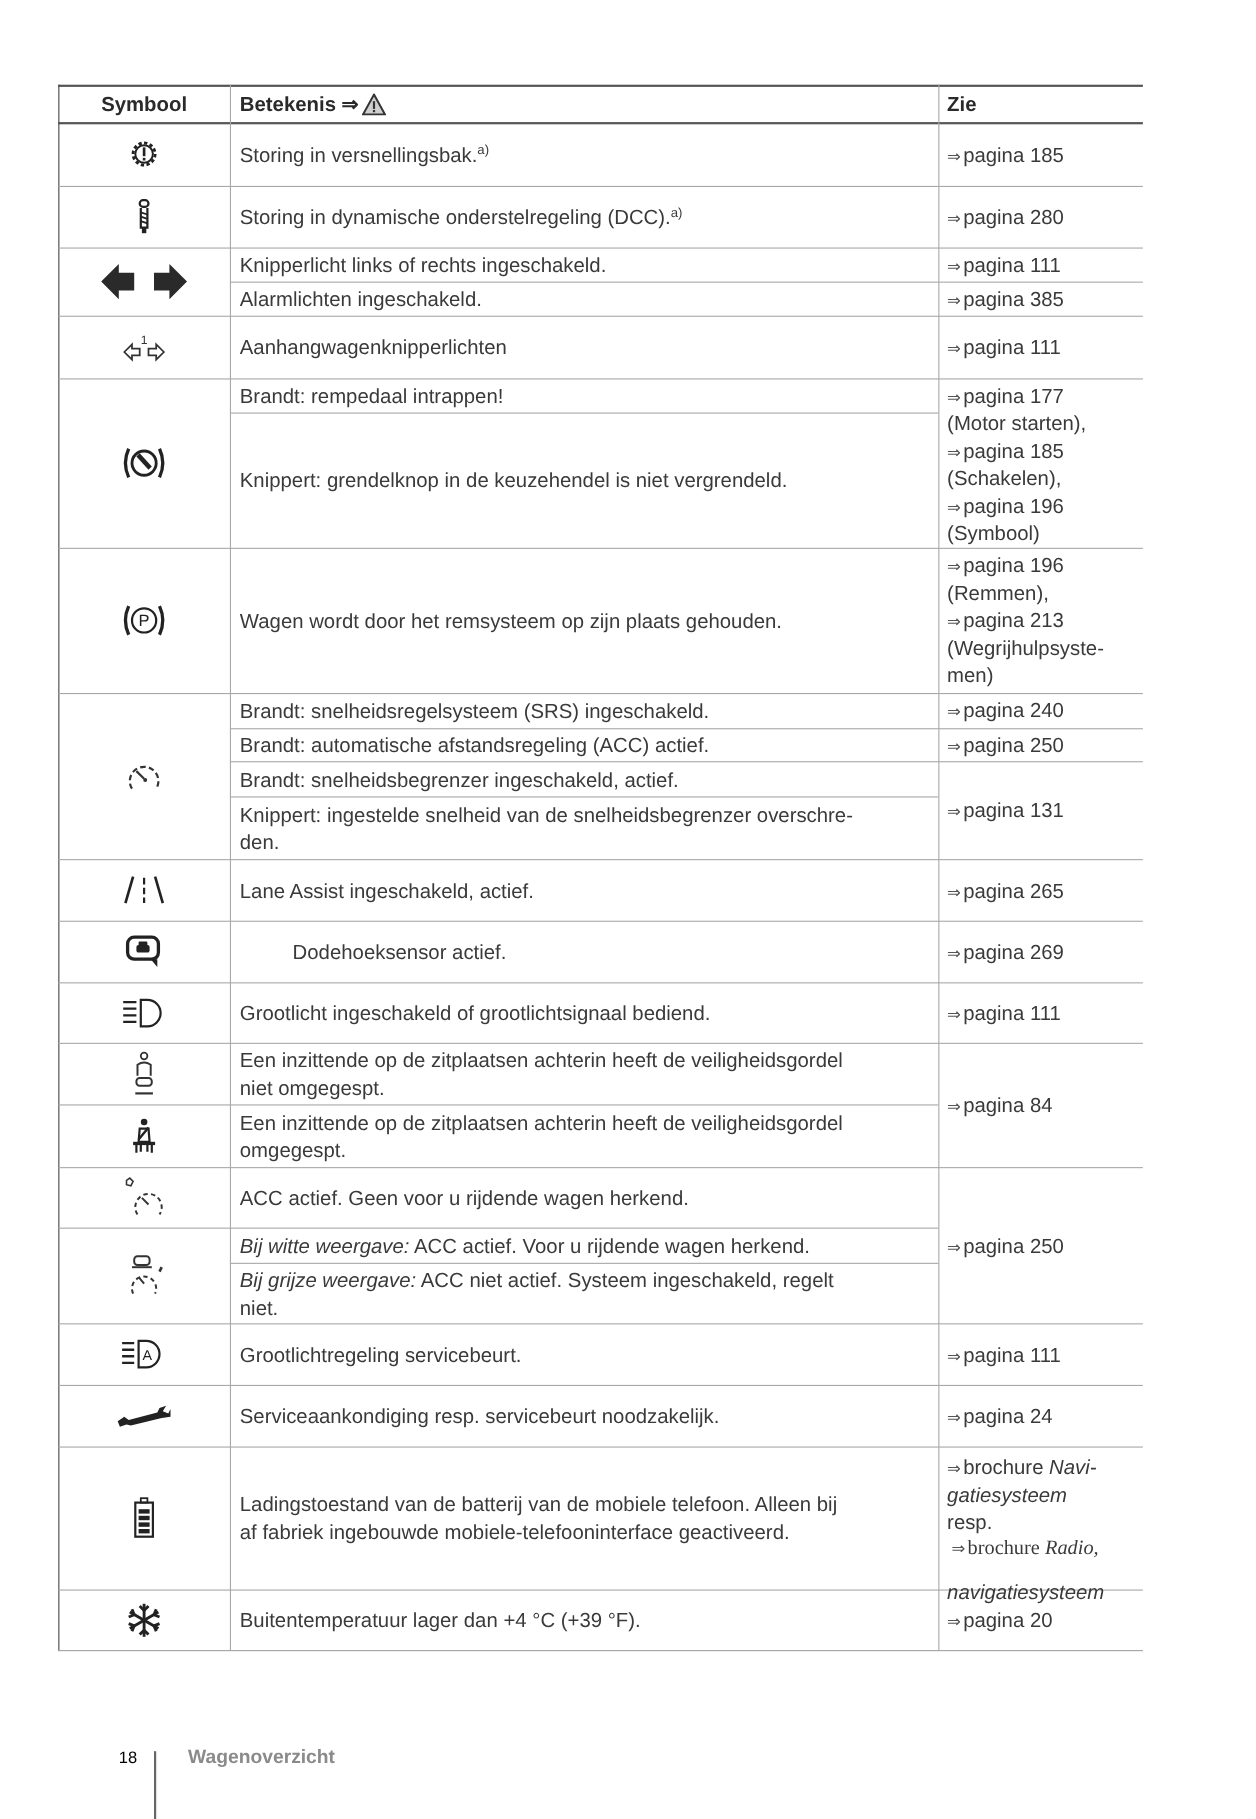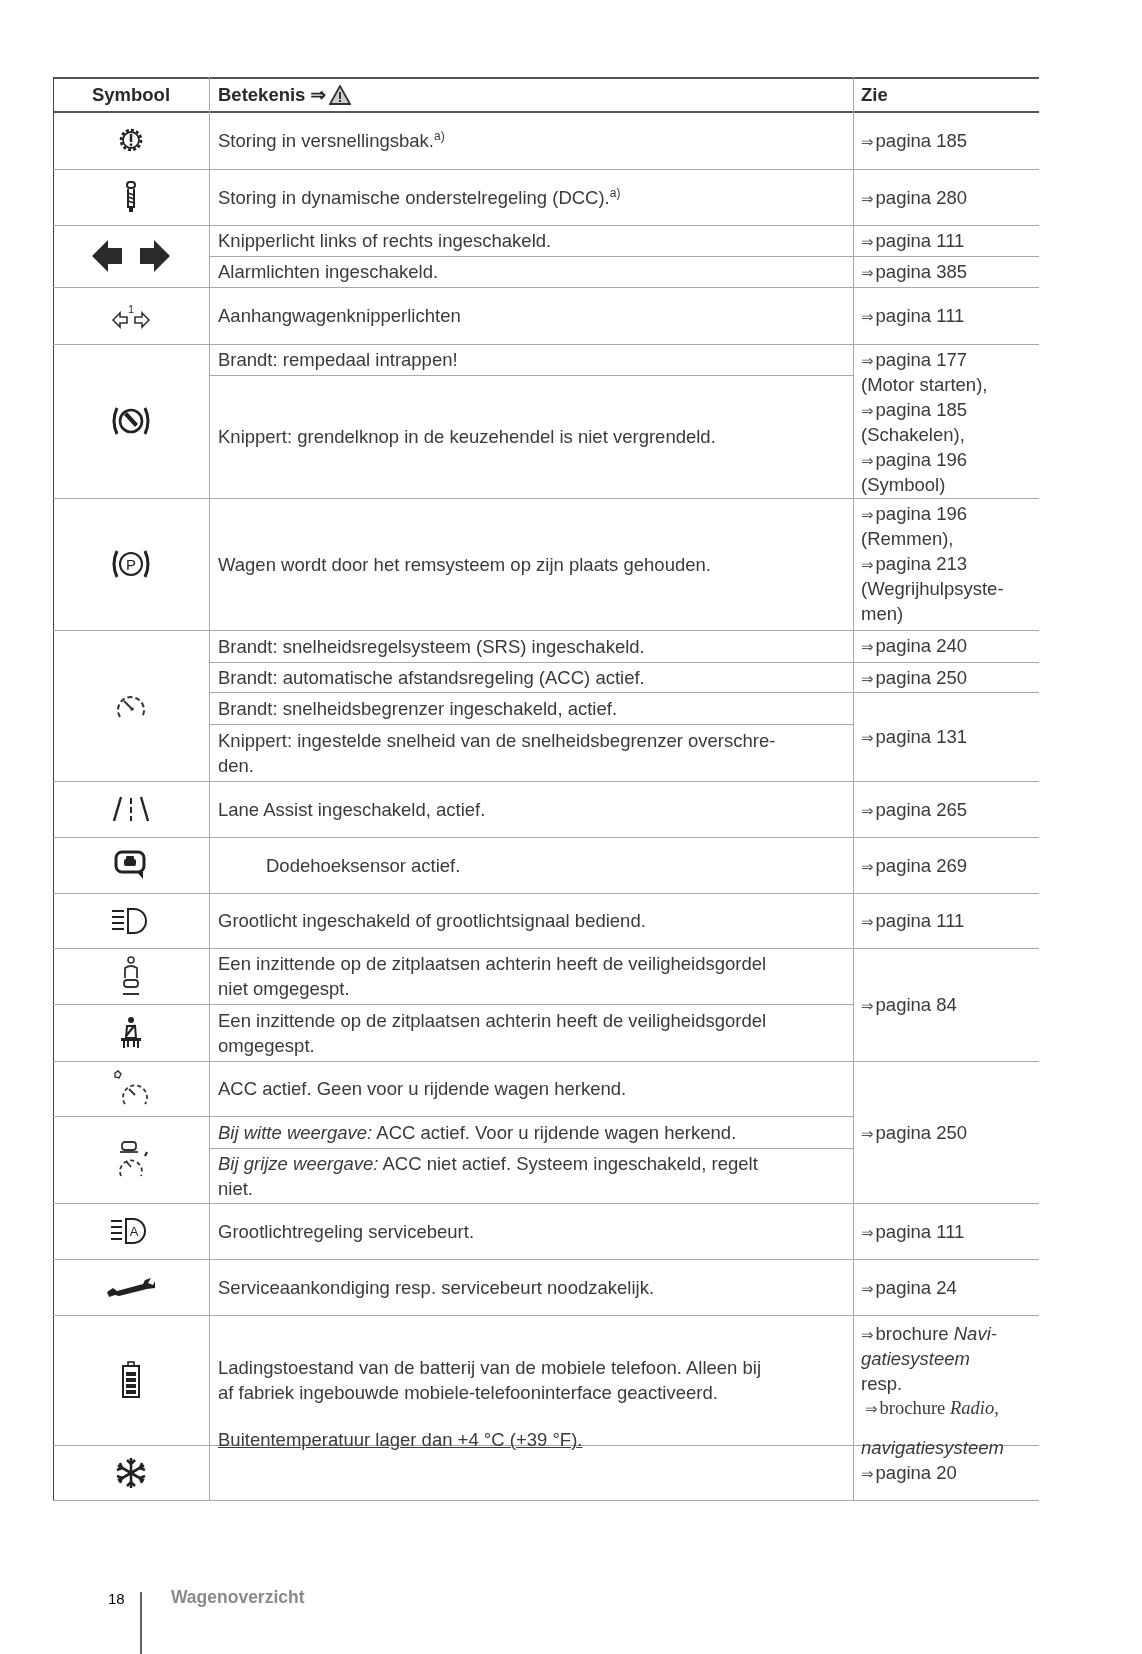--- a/index.html
+++ b/index.html
@@ -274,19 +274,19 @@
         <g stroke="#222" stroke-width="2.6" fill="none">
           <path d="M17 2 L17 32"></path>
           <path d="M4 9.5 L30 24.5"></path>
           <path d="M4 24.5 L30 9.5"></path>
           <path d="M13 4 L17 8 L21 4 M13 30 L17 26 L21 30"></path>
           <path d="M3 14 L8 12 L6 7 M31 20 L26 22 L28 27"></path>
           <path d="M3 20 L8 22 L6 27 M31 14 L26 12 L28 7"></path>
         </g>
       </svg>
     </div>
-    <div class="txt" style="left: 165px; top: 1350px; width: 620px; text-decoration: underline;"><span>Buitentemperatuur lager dan +4 °C (+39 °F).</span></div>
+    <div class="txt" style="left: 165px; top: 1383px; width: 620px;"><span>Buitentemperatuur lager dan +4 °C (+39 °F).</span></div>
     <div class="ref" style="left: 808px; top: 1383px;"><span class="arrow">⇒</span><span>pagina 20</span></div>
   </div>
 
 <div id="footer-num">18</div>
 <div id="footer-bar"></div>
 <div id="footer-title">Wagenoverzicht</div>
 
 </body></html>

